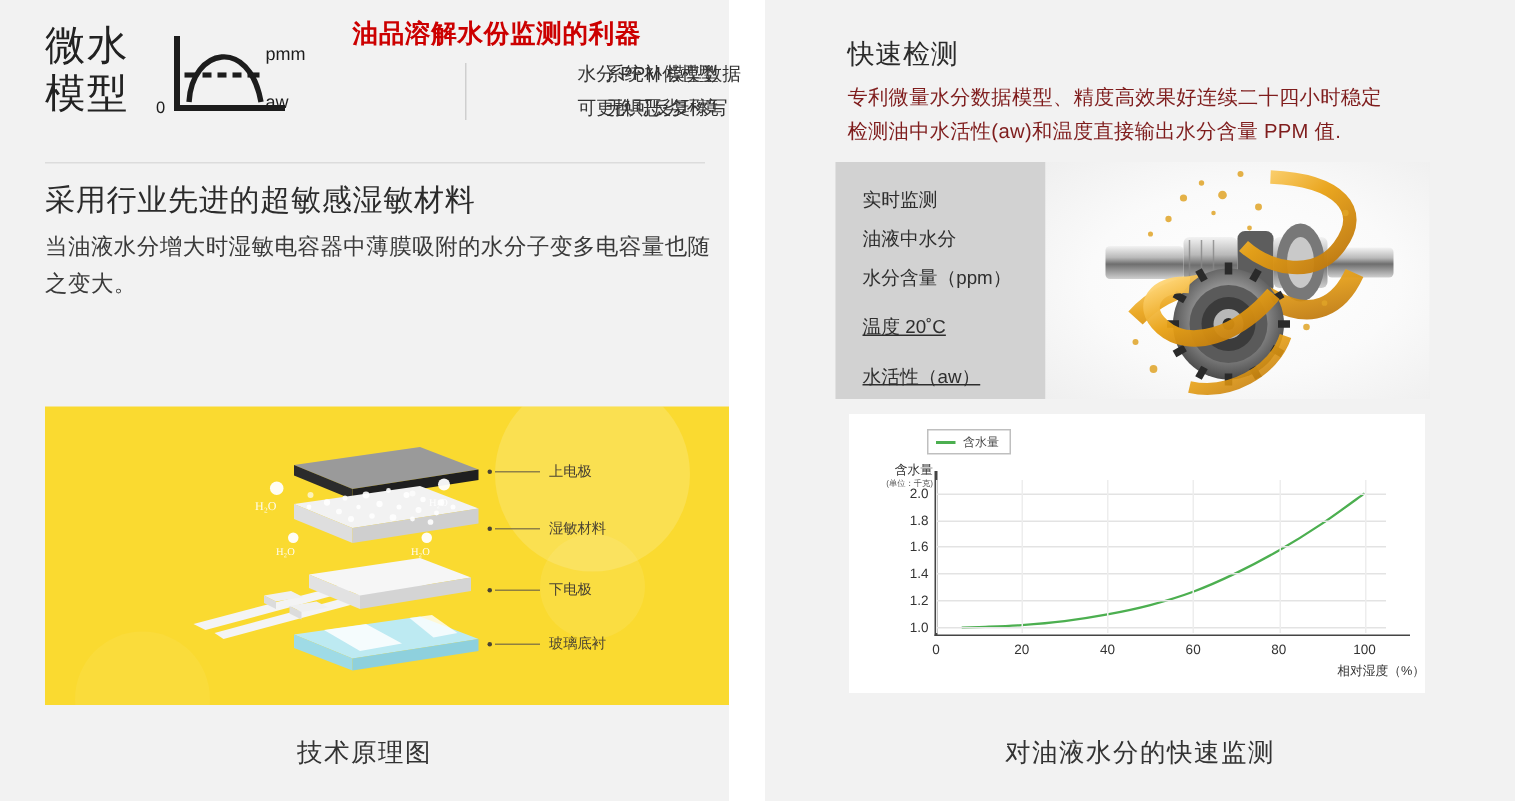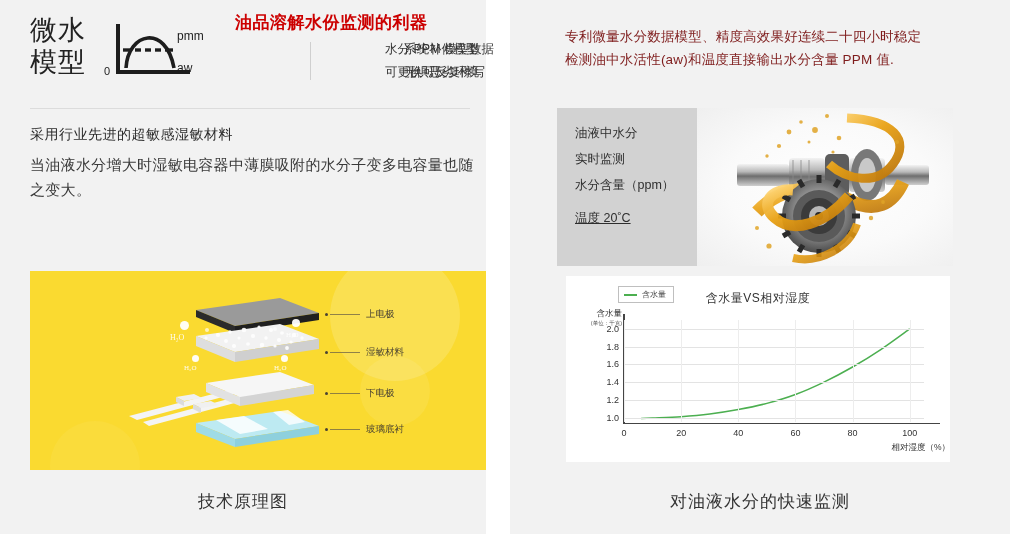--- a/index.html
+++ b/index.html
@@ -47,21 +47,21 @@
     justify-self:center;align-self:center;
   }
 
   .hrule{
     position:absolute;left:30px;top:108px;width:440px;height:1px;
     background:#dcdcdc;
   }
 
   
   .lbody{position:absolute;left:30px;top:120px;width:450px;}
-  .lb-title{font-size:14px;color:#2b2b2b;line-height:28px;letter-spacing:.5px;}
+  .lb-title{font-size:20px;color:#2b2b2b;line-height:28px;letter-spacing:.5px;}
   .lb-text{font-size:15px;color:#3a3a3a;line-height:25px;margin-top:4px;letter-spacing:.3px;}
 
   
   #tech-figure{
     position:absolute;left:30px;top:271px;width:456px;height:199px;
     background:#fada30;overflow:hidden;
   }
   .glow{position:absolute;border-radius:50%;background:rgba(255,255,255,.16);}
 
   .fig-label{
@@ -278,20 +278,21 @@
       <div class="leaddot" style="left:295px;top:157px;"></div>
       <div class="lead" style="left:300px;top:158px;width:30px;"></div>
       <div class="fig-label" style="left:336px;top:152px;">玻璃底衬</div>
     </div>
 
     <div class="caption" style="top:490px;">技术原理图</div>
   </div>
 
   <div class="panel" id="panel-right">
     <div class="rhead">
+      <div class="rh-title">快速检测</div>
       <div class="rh-text">专利微量水分数据模型、精度高效果好连续二十四小时稳定</div>
       <div class="rh-text" style="margin-top:0">检测油中水活性(aw)和温度直接输出水分含量 PPM 值.</div>
     </div>
   </div>
 
   <div id="spec-box">
     <div class="spec-left"></div>
 
     <div class="oilfig">
       <svg width="256" height="158" viewBox="0 0 256 158" style="position:absolute;left:0;top:0;">
@@ -374,29 +375,29 @@
             <circle cx="174" cy="110" r="2.2"></circle>
           <circle cx="186" cy="94" r="1.9"></circle>
             <circle cx="200" cy="34" r="2.1"></circle>
           <circle cx="112" cy="34" r="1.5"></circle>
             <circle cx="136" cy="44" r="1.6"></circle>
         </g>
       </svg>
     </div>
 
     <div class="spec-list">
+      <div class="spec-item">实时监测</div>
       <div class="spec-item">油液中水分</div>
-      <div class="spec-item">实时监测</div>
       <div class="spec-item">水分含量（ppm）</div>
       <div class="spec-item gap">温度 20˚C</div>
+      <div class="spec-item gap">水活性（aw）</div>
     </div>
   </div>
 
   <div id="chart-card">
-    <div class="ch-title">含水量VS相对湿度</div>
 
     <div class="ch-legend">
       <i class="swatch"></i>
       <span class="lbl">含水量</span>
     </div>
 
     <div class="ch-ylabel">
       <span>含水量</span>
       <span class="ch-yunit">(单位：千克)</span>
     </div>

